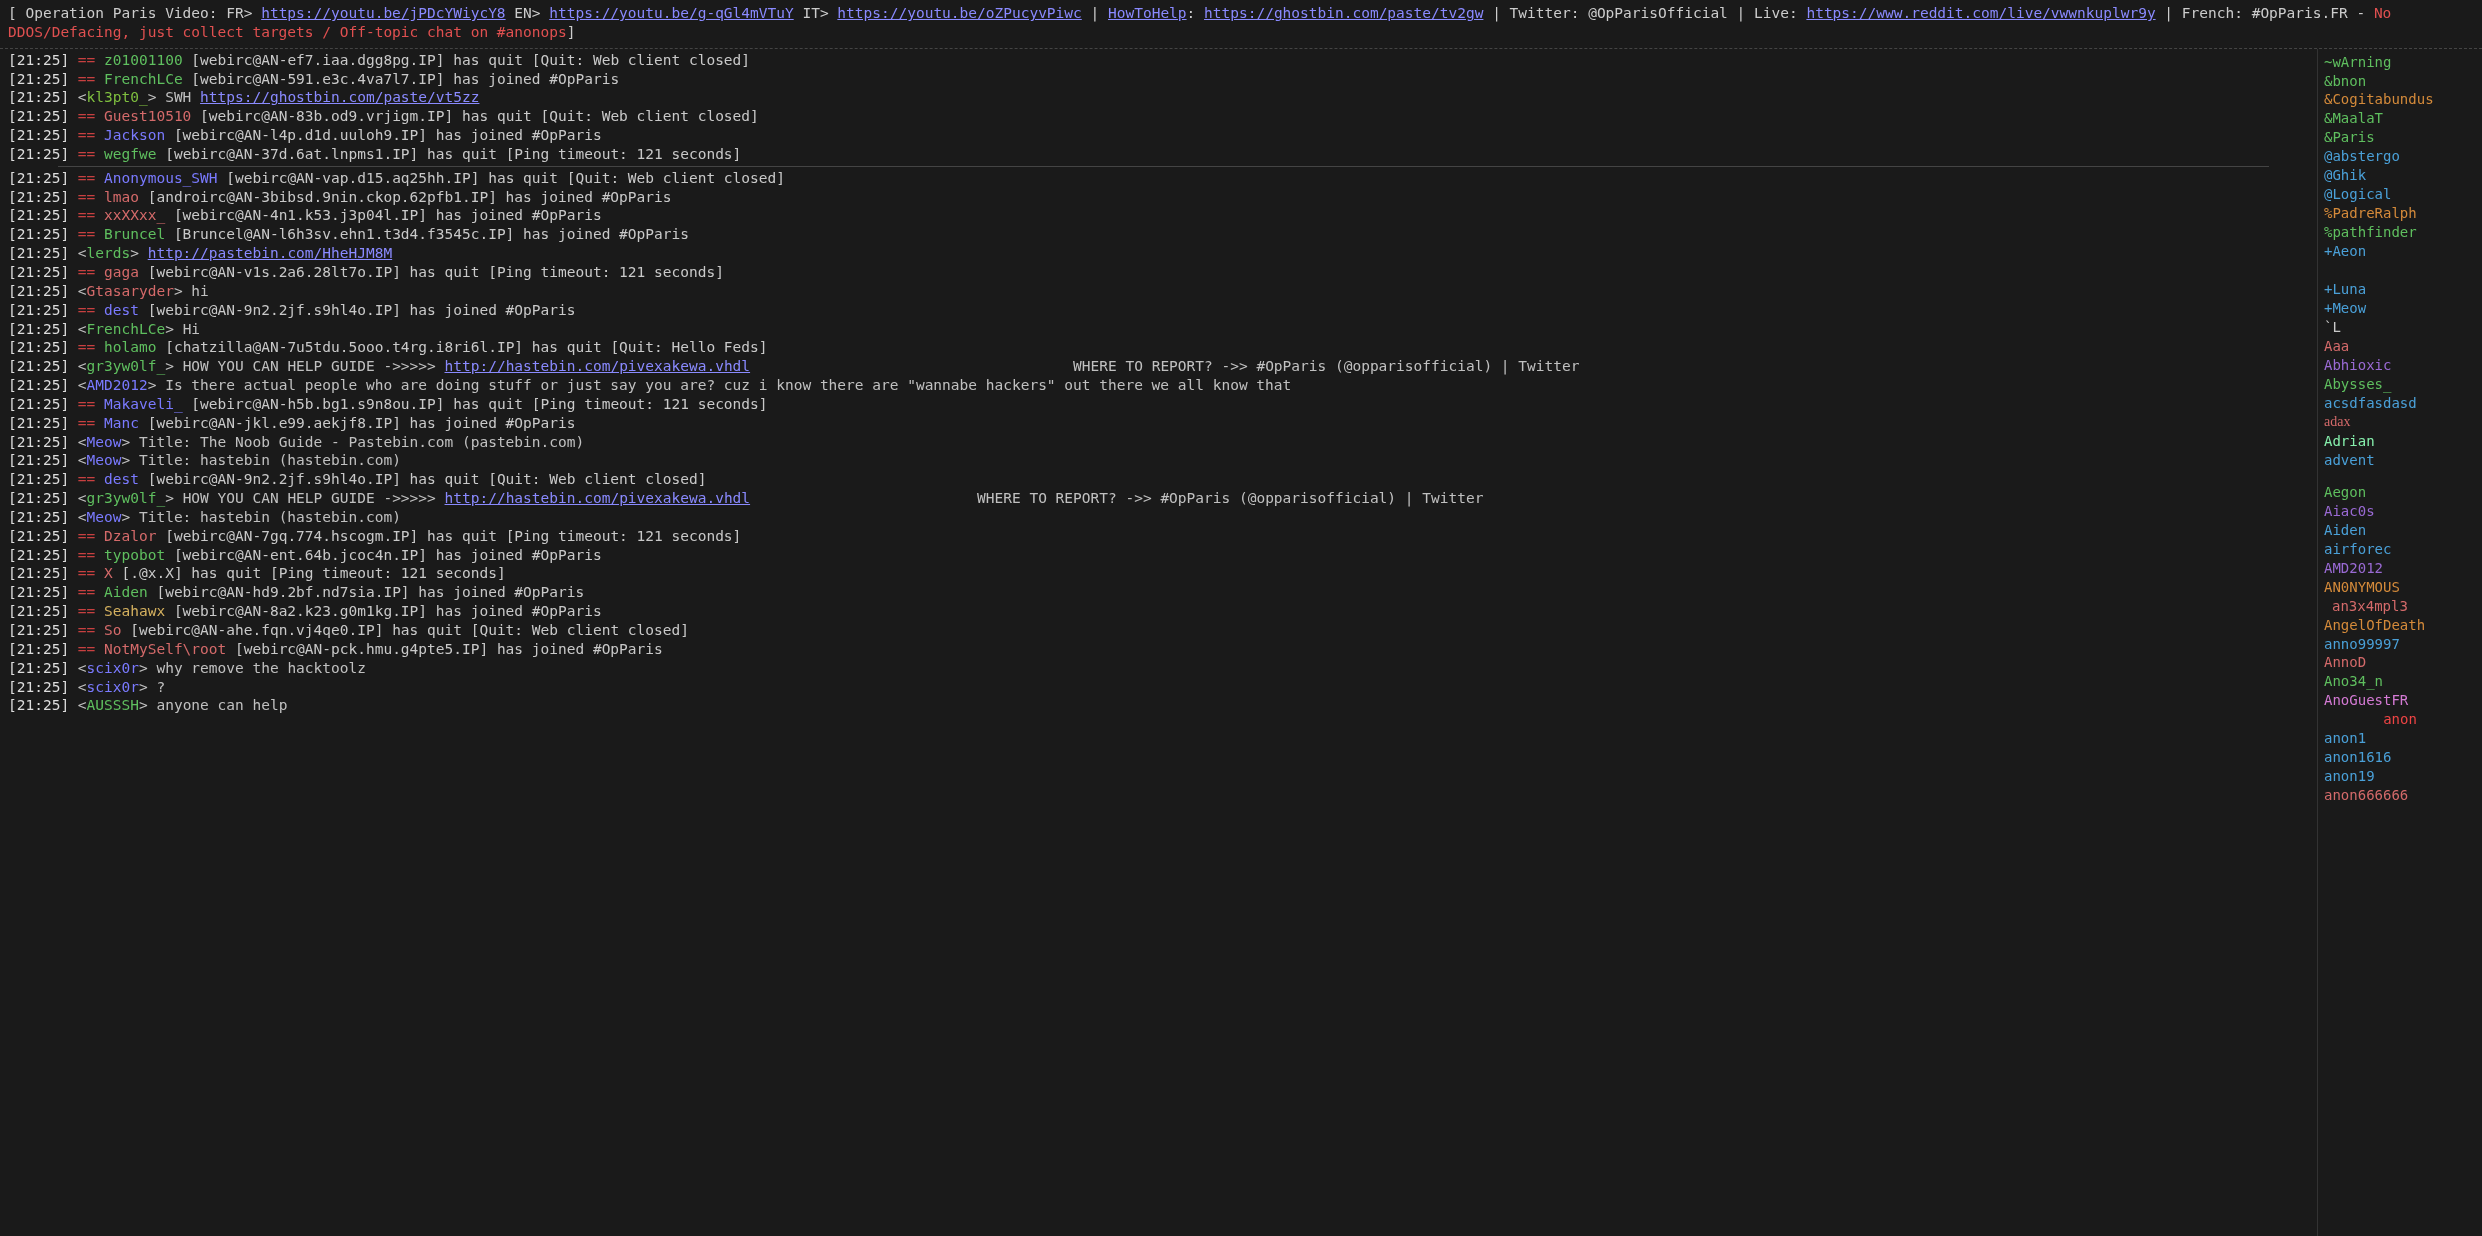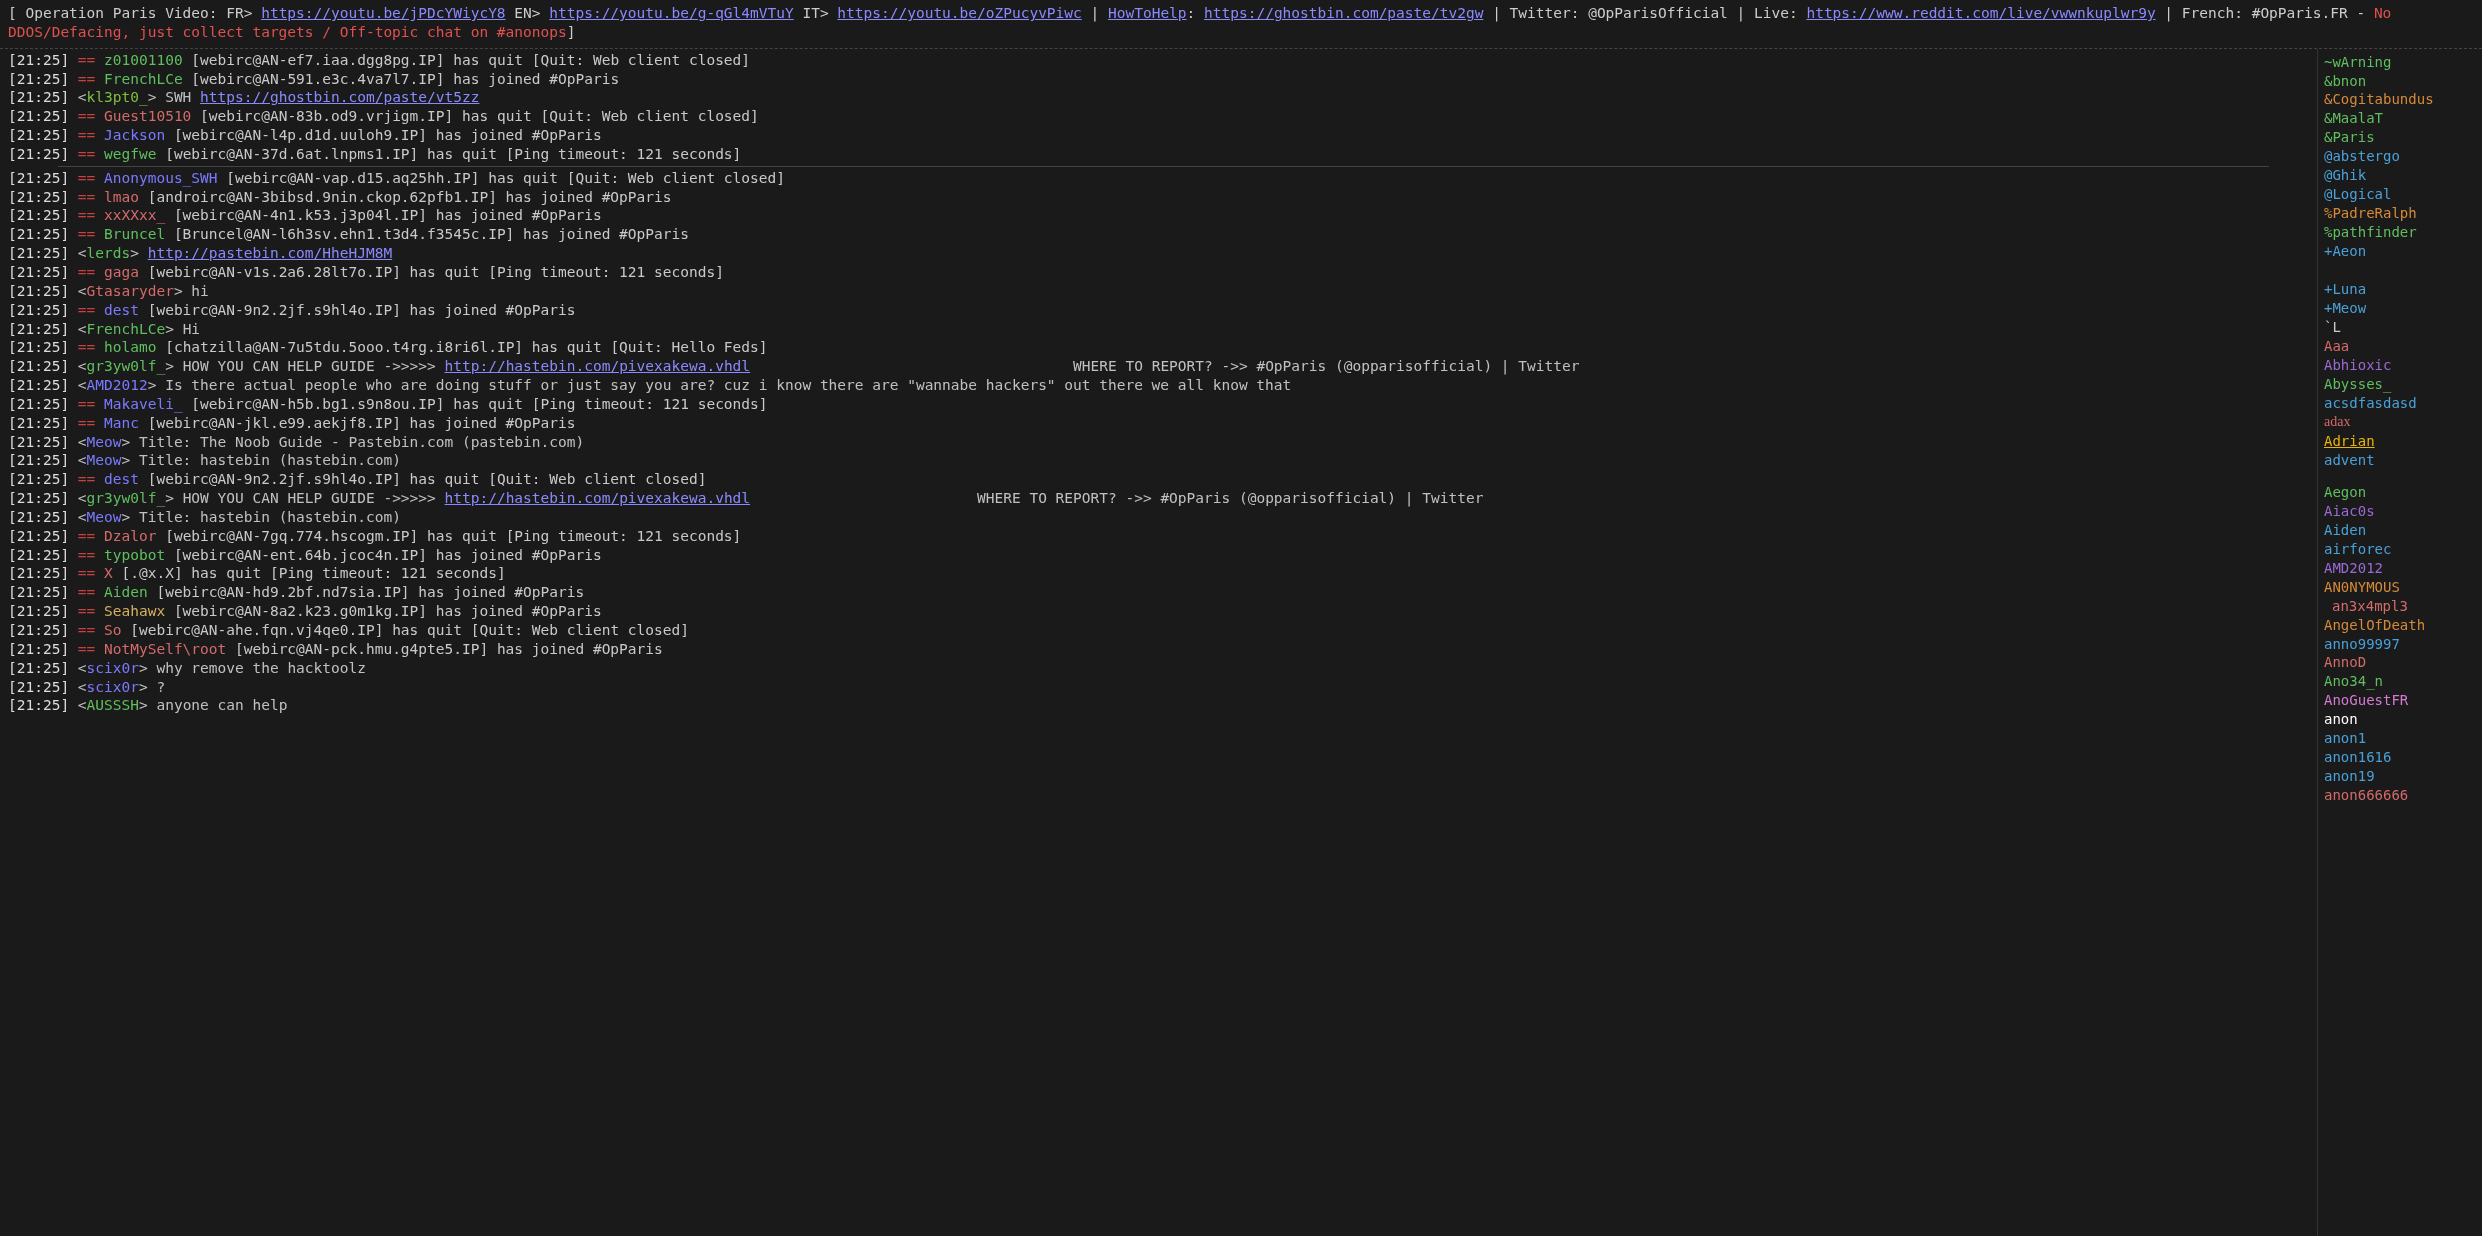--- a/index.html
+++ b/index.html
@@ -119,34 +119,34 @@
         <div style="color: rgb(95, 191, 95);">%pathfinder</div>
         <div style="color: rgb(74, 160, 216);">+Aeon</div>
         <div style="color: rgb(74, 160, 216); margin-top: 20px;">+Luna</div>
         <div style="color: rgb(74, 160, 216);">+Meow</div>
         <div style="color: rgb(201, 201, 201);">`L</div>
         <div style="color: rgb(212, 106, 106);">Aaa</div>
         <div style="color: rgb(154, 106, 212);">Abhioxic</div>
         <div style="color: rgb(95, 191, 95);">Abysses_</div>
         <div style="color: rgb(74, 160, 216);">acsdfasdasd</div>
         <div style="color: rgb(212, 106, 106); font-family: Liberation Serif, serif;">adax</div>
-        <div style="color: #eab308; text-decoration: underline;">Adrian</div>
+        <div style="color: #86efac;">Adrian</div>
         <div style="color: rgb(74, 160, 216);">advent</div>
         <div style="color: rgb(95, 191, 95); margin-top: 14px;">Aegon</div>
         <div style="color: rgb(154, 106, 212);">Aiac0s</div>
         <div style="color: rgb(74, 160, 216);">Aiden</div>
         <div style="color: rgb(74, 160, 216);">airforec</div>
         <div style="color: rgb(154, 106, 212);">AMD2012</div>
         <div style="color: rgb(212, 138, 58);">AN0NYMOUS</div>
         <div style="color: rgb(212, 106, 106); margin-left: 8px;">an3x4mpl3</div>
         <div style="color: rgb(212, 138, 58);">AngelOfDeath</div>
         <div style="color: rgb(74, 160, 216);">anno99997</div>
         <div style="color: rgb(212, 106, 106);">AnnoD</div>
         <div style="color: rgb(95, 191, 95);">Ano34_n</div>
         <div style="color: rgb(212, 122, 212);">AnoGuestFR</div>
-        <div style="color: #ffffff;">anon</div>
+        <div style="color: #ef4444; text-align: center;">anon</div>
         <div style="color: rgb(74, 160, 216);">anon1</div>
         <div style="color: rgb(74, 160, 216);">anon1616</div>
         <div style="color: rgb(74, 160, 216);">anon19</div>
         <div style="color: rgb(212, 106, 106);">anon666666</div>
       </div>
   </div>
 </div>
 
 </body></html>

